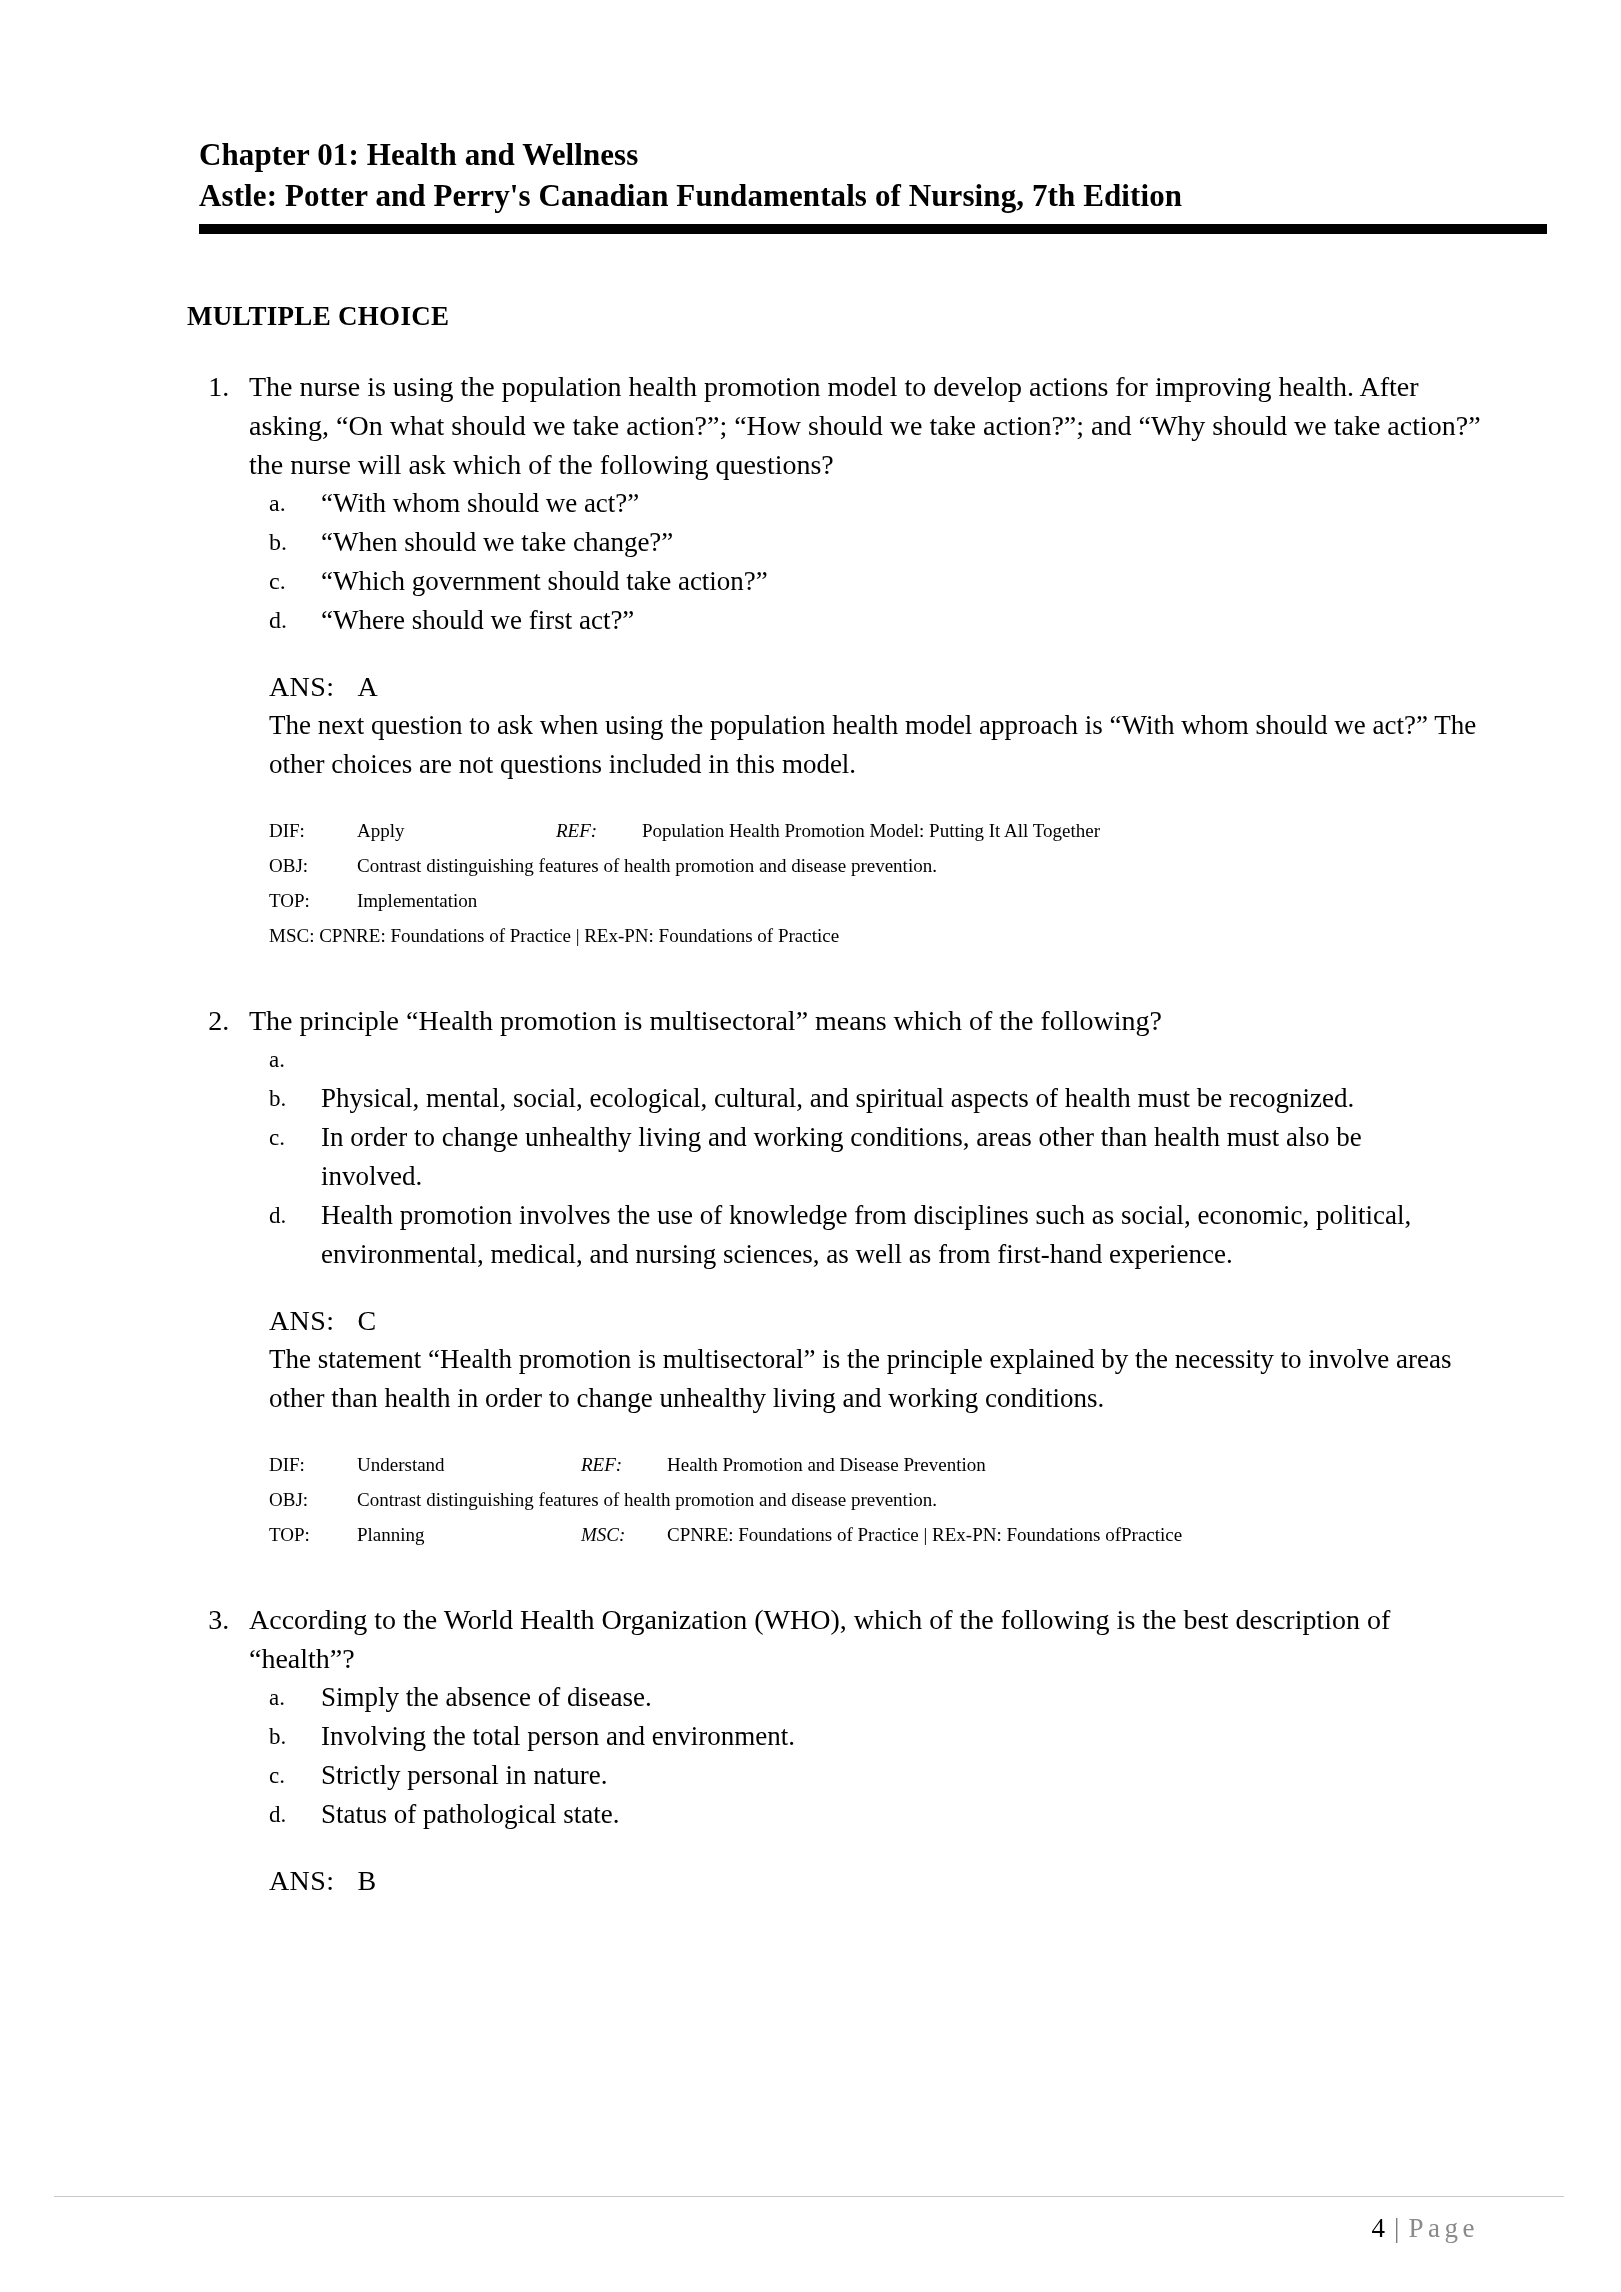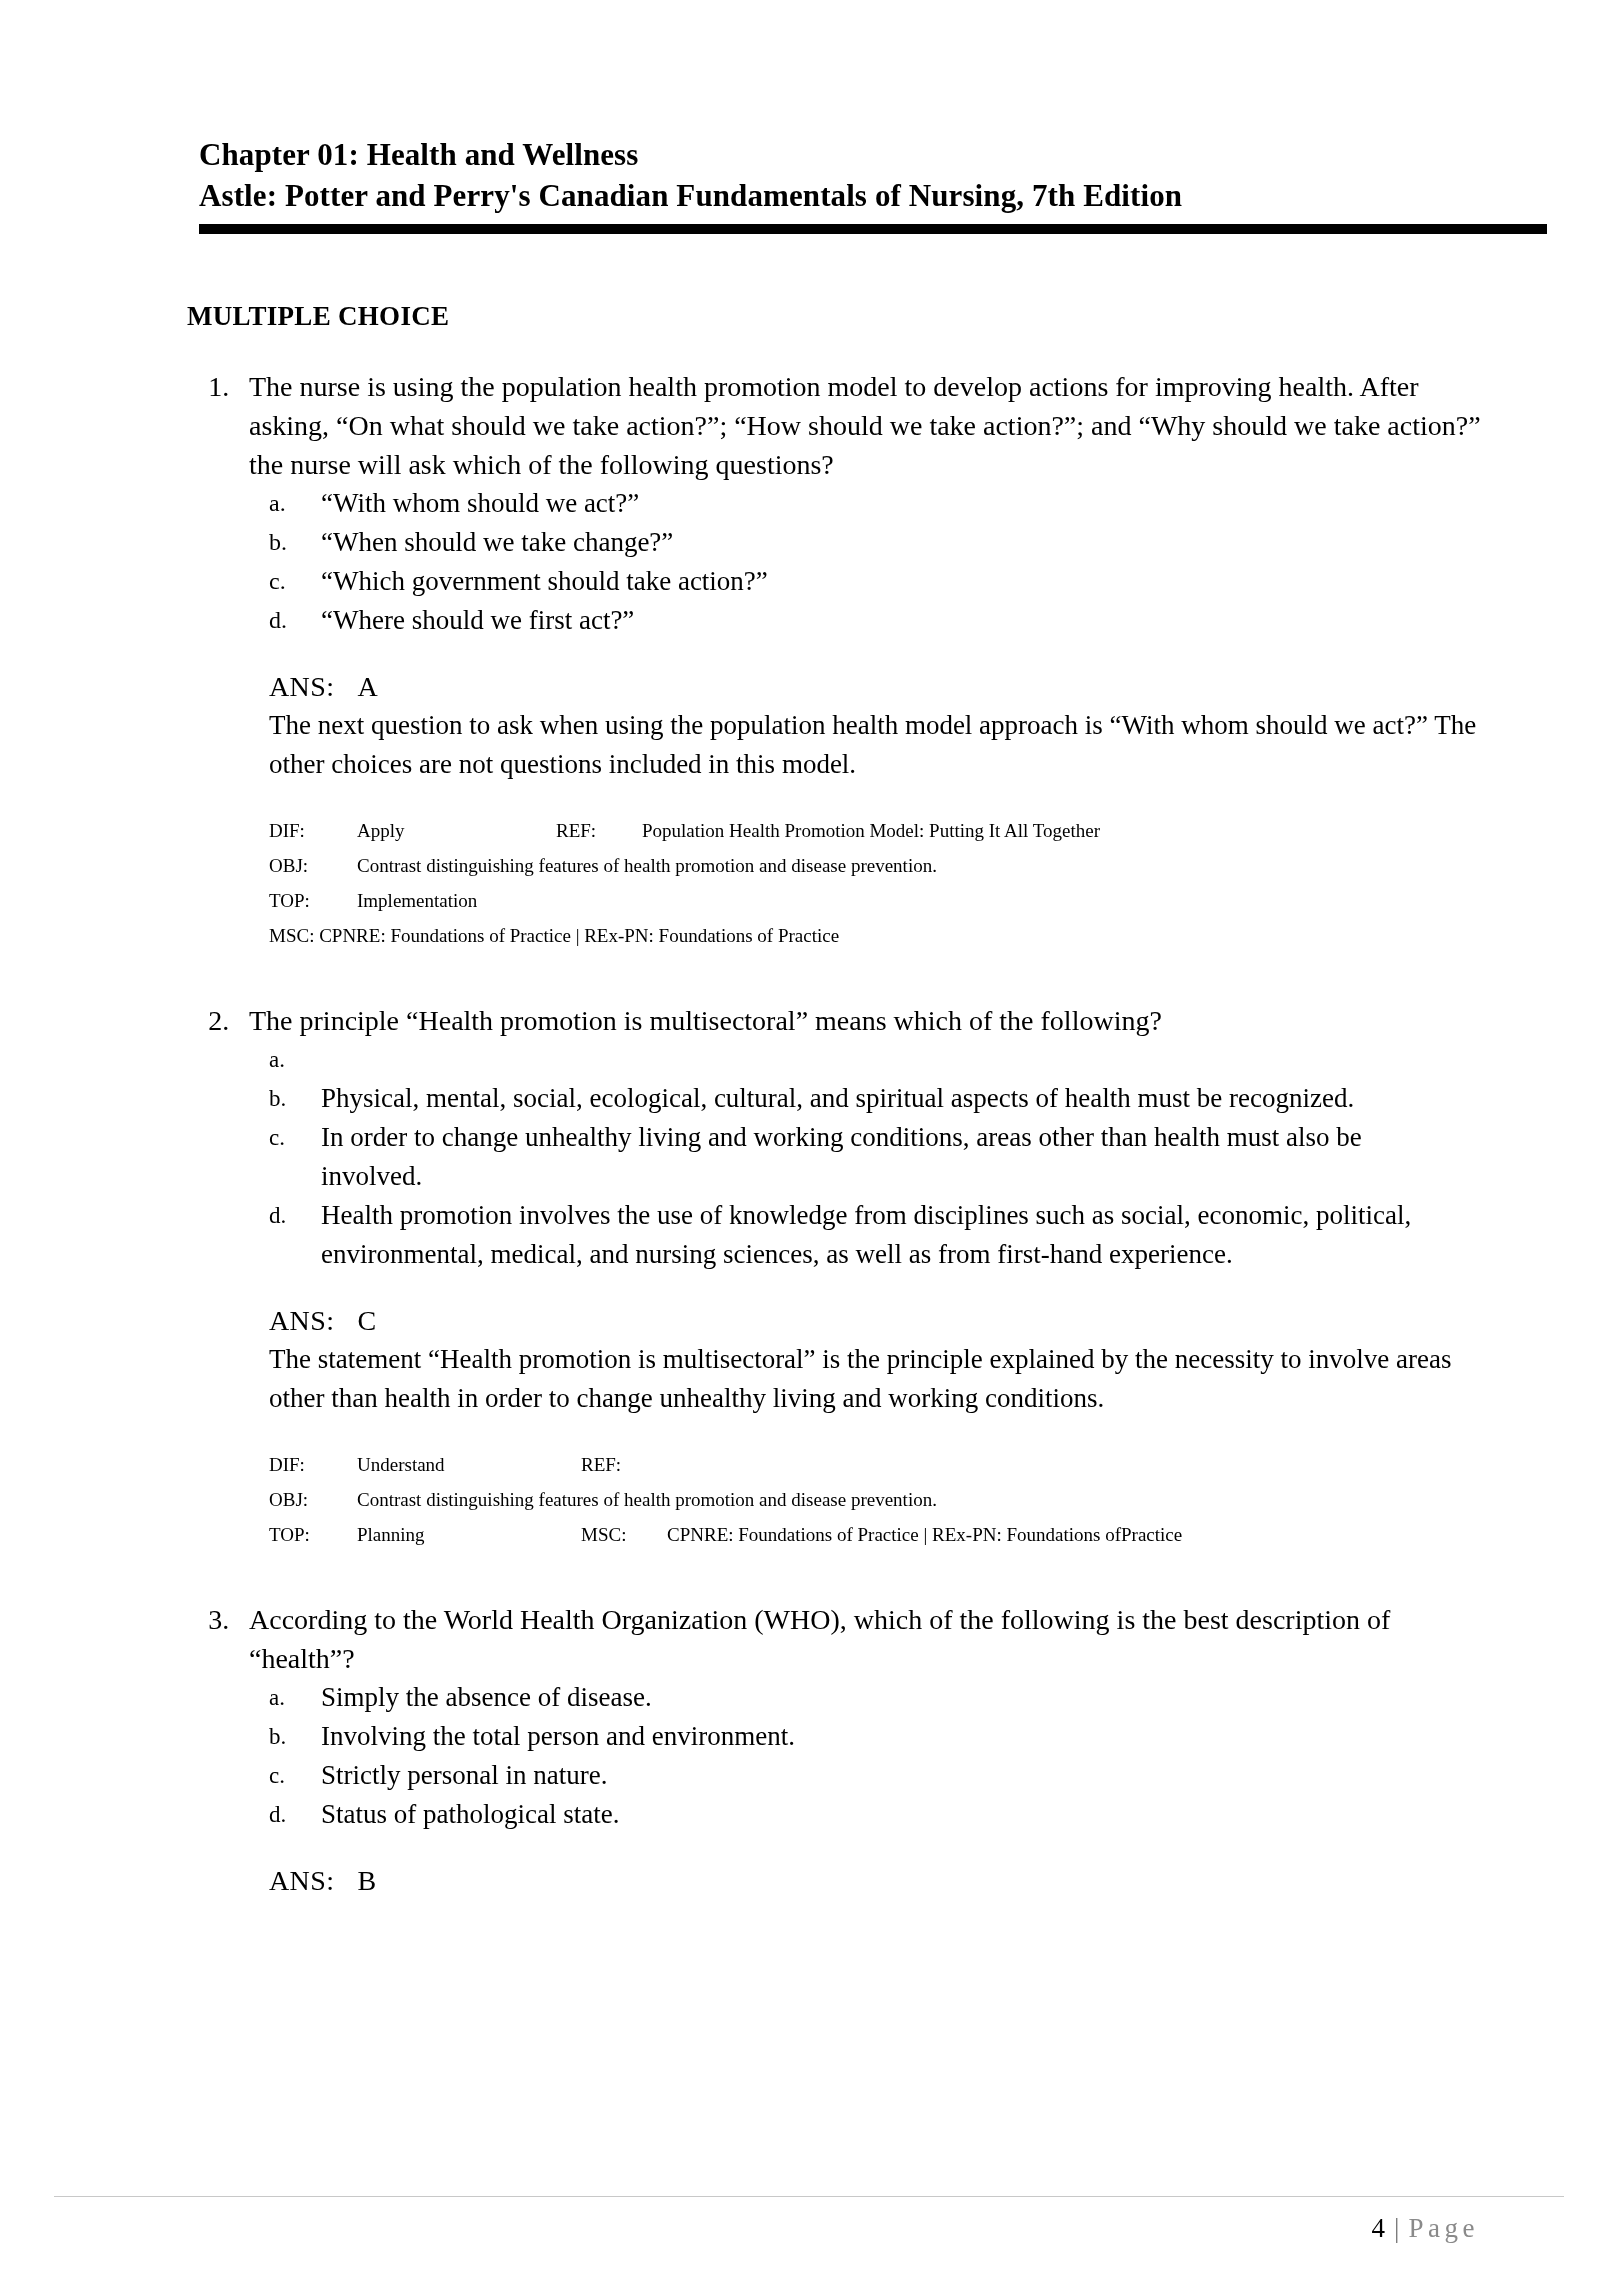--- a/index.html
+++ b/index.html
@@ -149,20 +149,21 @@
     width: 88px;
   }
   .meta-val {
     flex: 0 0 auto;
   }
   .meta-val.w1 { width: 199px; }
   .meta-val.w2 { width: 224px; }
   .meta-key2 {
     flex: 0 0 auto;
     width: 86px;
+    font-style: italic;
   }
   .meta-val2 { flex: 1 1 auto; }
   .meta-single { display: block; }
   .gap-lg { height: 48px; }
 
   
   .footer-rule {
     position: absolute;
     left: 54px;
     top: 2196px;
@@ -275,20 +276,21 @@
         <div class="ans-line">
           <span class="ans-label">ANS:</span><span class="ans-value">C</span>
         </div>
         <div class="rationale">The statement “Health promotion is multisectoral” is the principle explained by the necessity to involve areas other than health in order to change unhealthy living and working conditions.</div>
       </div>
       <div class="meta-block">
         <div class="meta-row">
           <span class="meta-key">DIF:</span>
           <span class="meta-val w2">Understand</span>
           <span class="meta-key2">REF:</span>
+          <span class="meta-val2">Health Promotion and Disease Prevention</span>
         </div>
         <div class="meta-row">
           <span class="meta-key">OBJ:</span>
           <span class="meta-val2">Contrast distinguishing features of health promotion and disease prevention.</span>
         </div>
         <div class="meta-row">
           <span class="meta-key">TOP:</span>
           <span class="meta-val w2">Planning</span>
           <span class="meta-key2">MSC:</span>
           <span class="meta-val2">CPNRE: Foundations of Practice | REx-PN: Foundations ofPractice</span>

